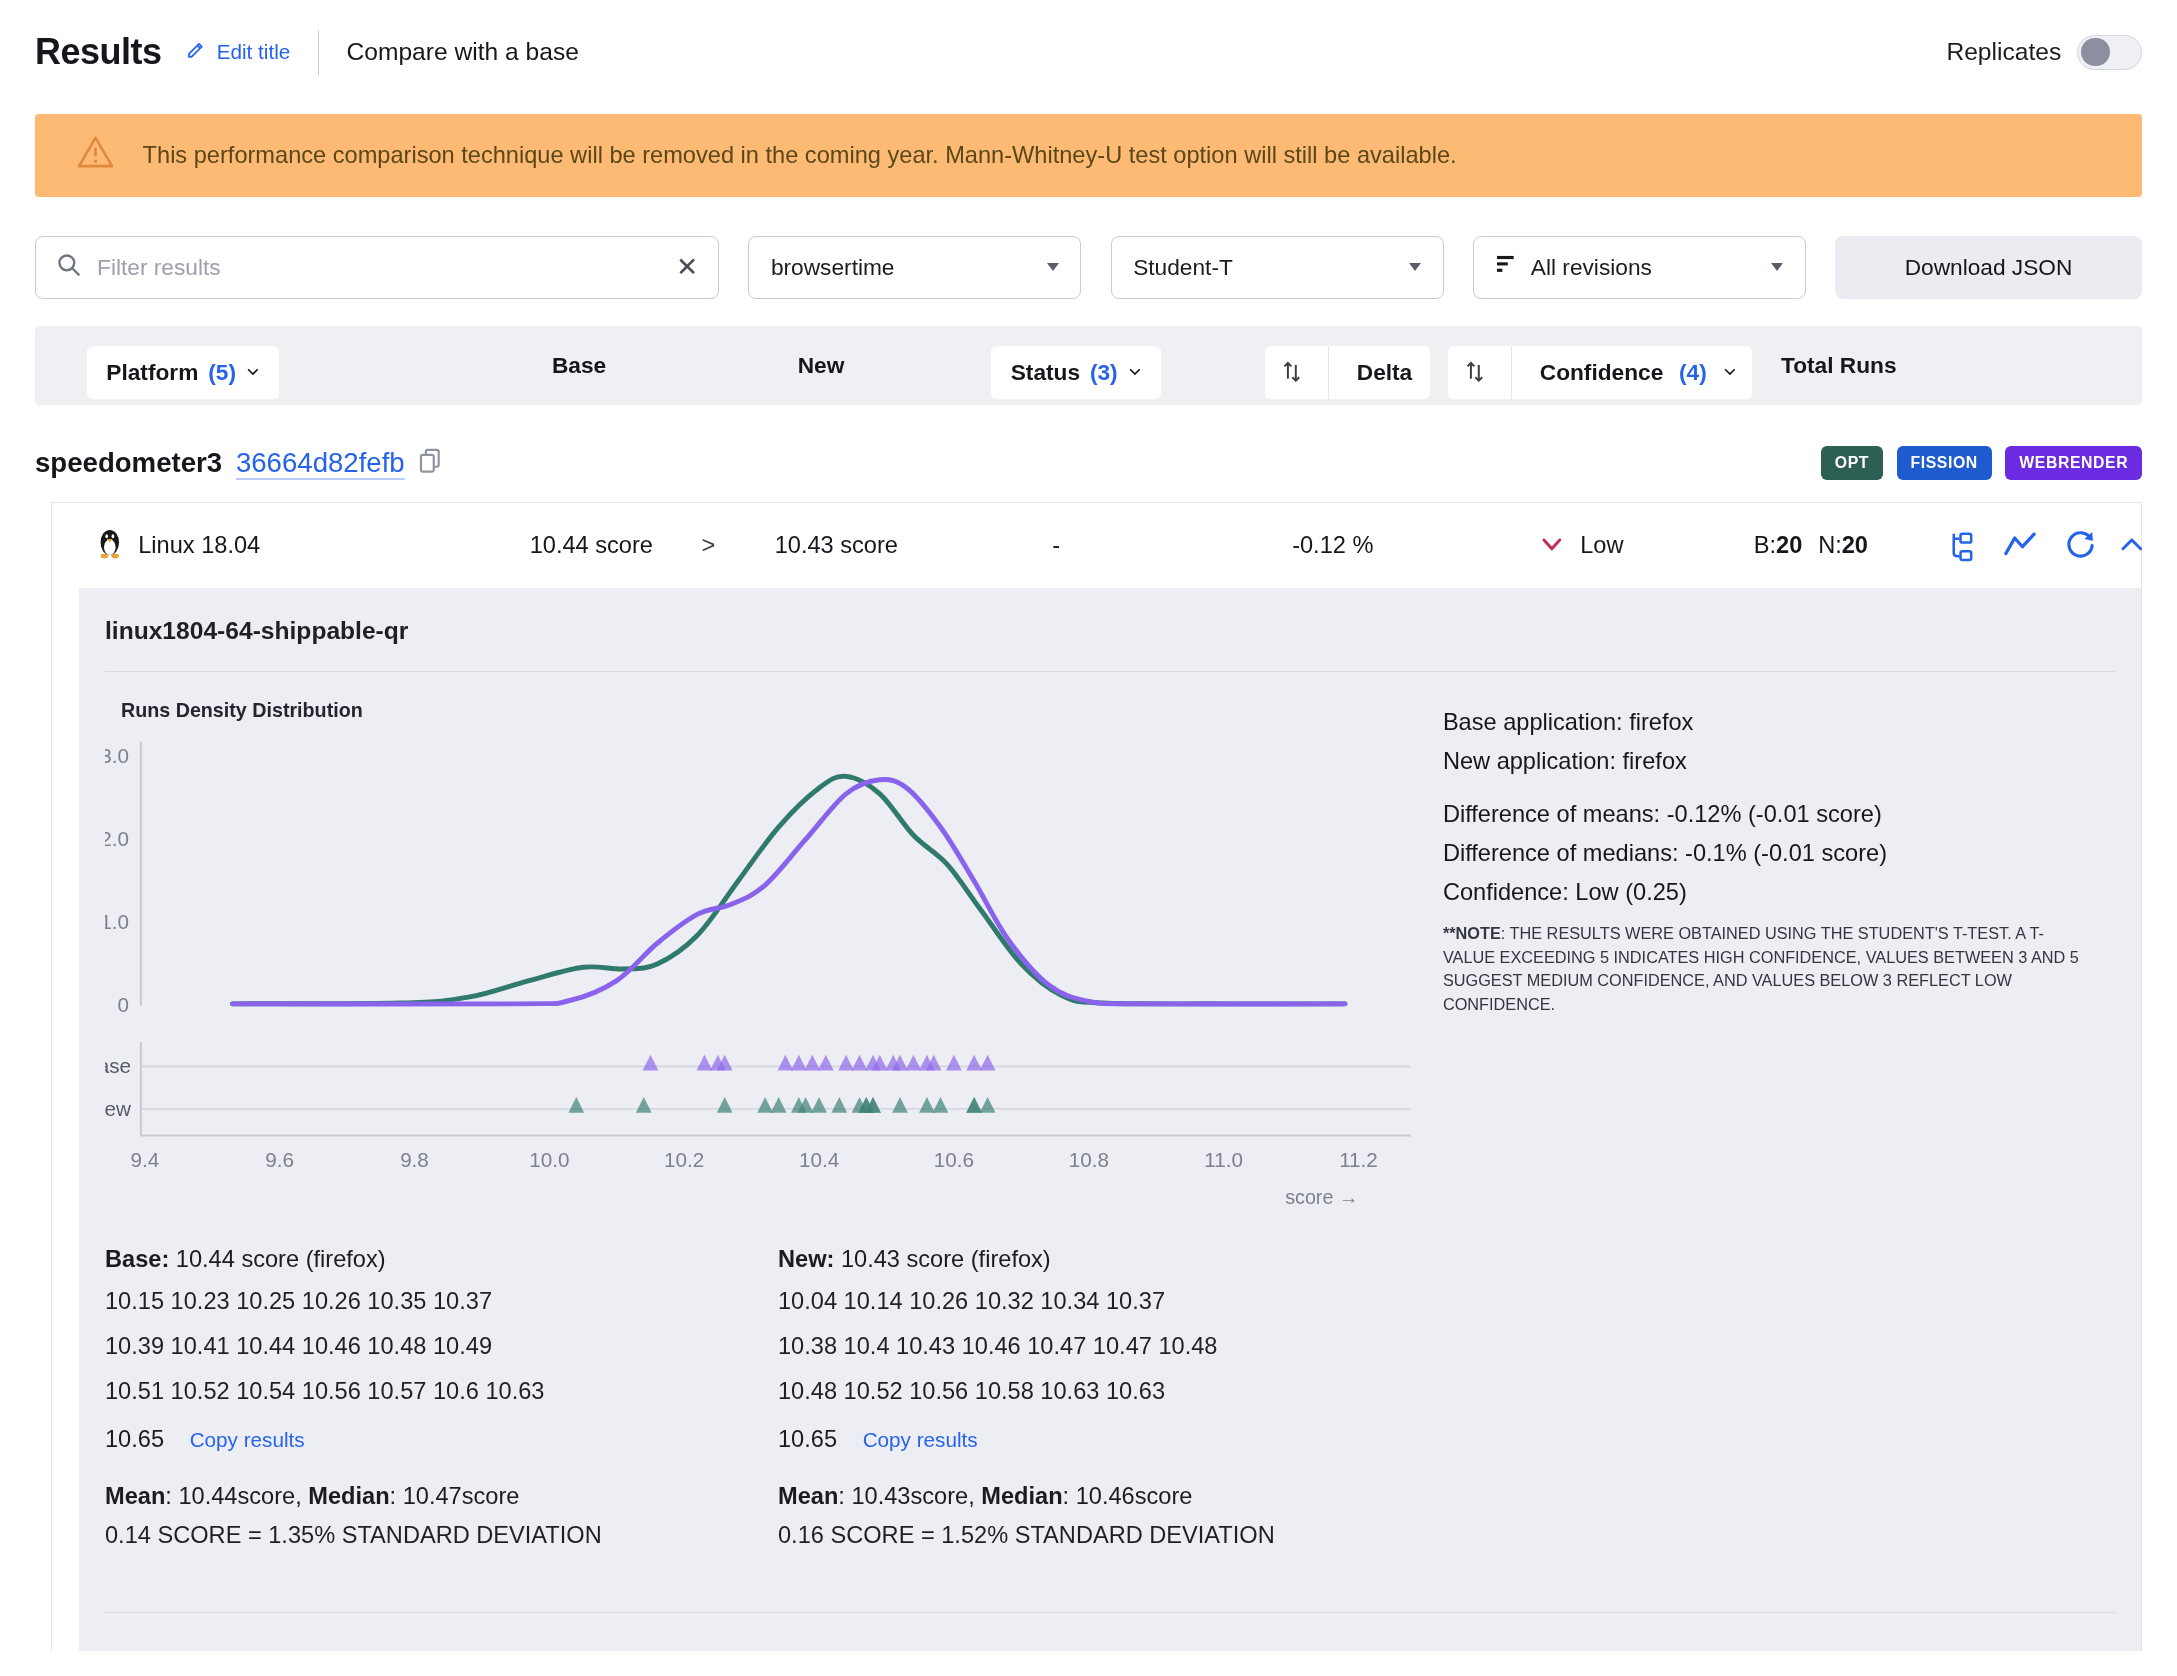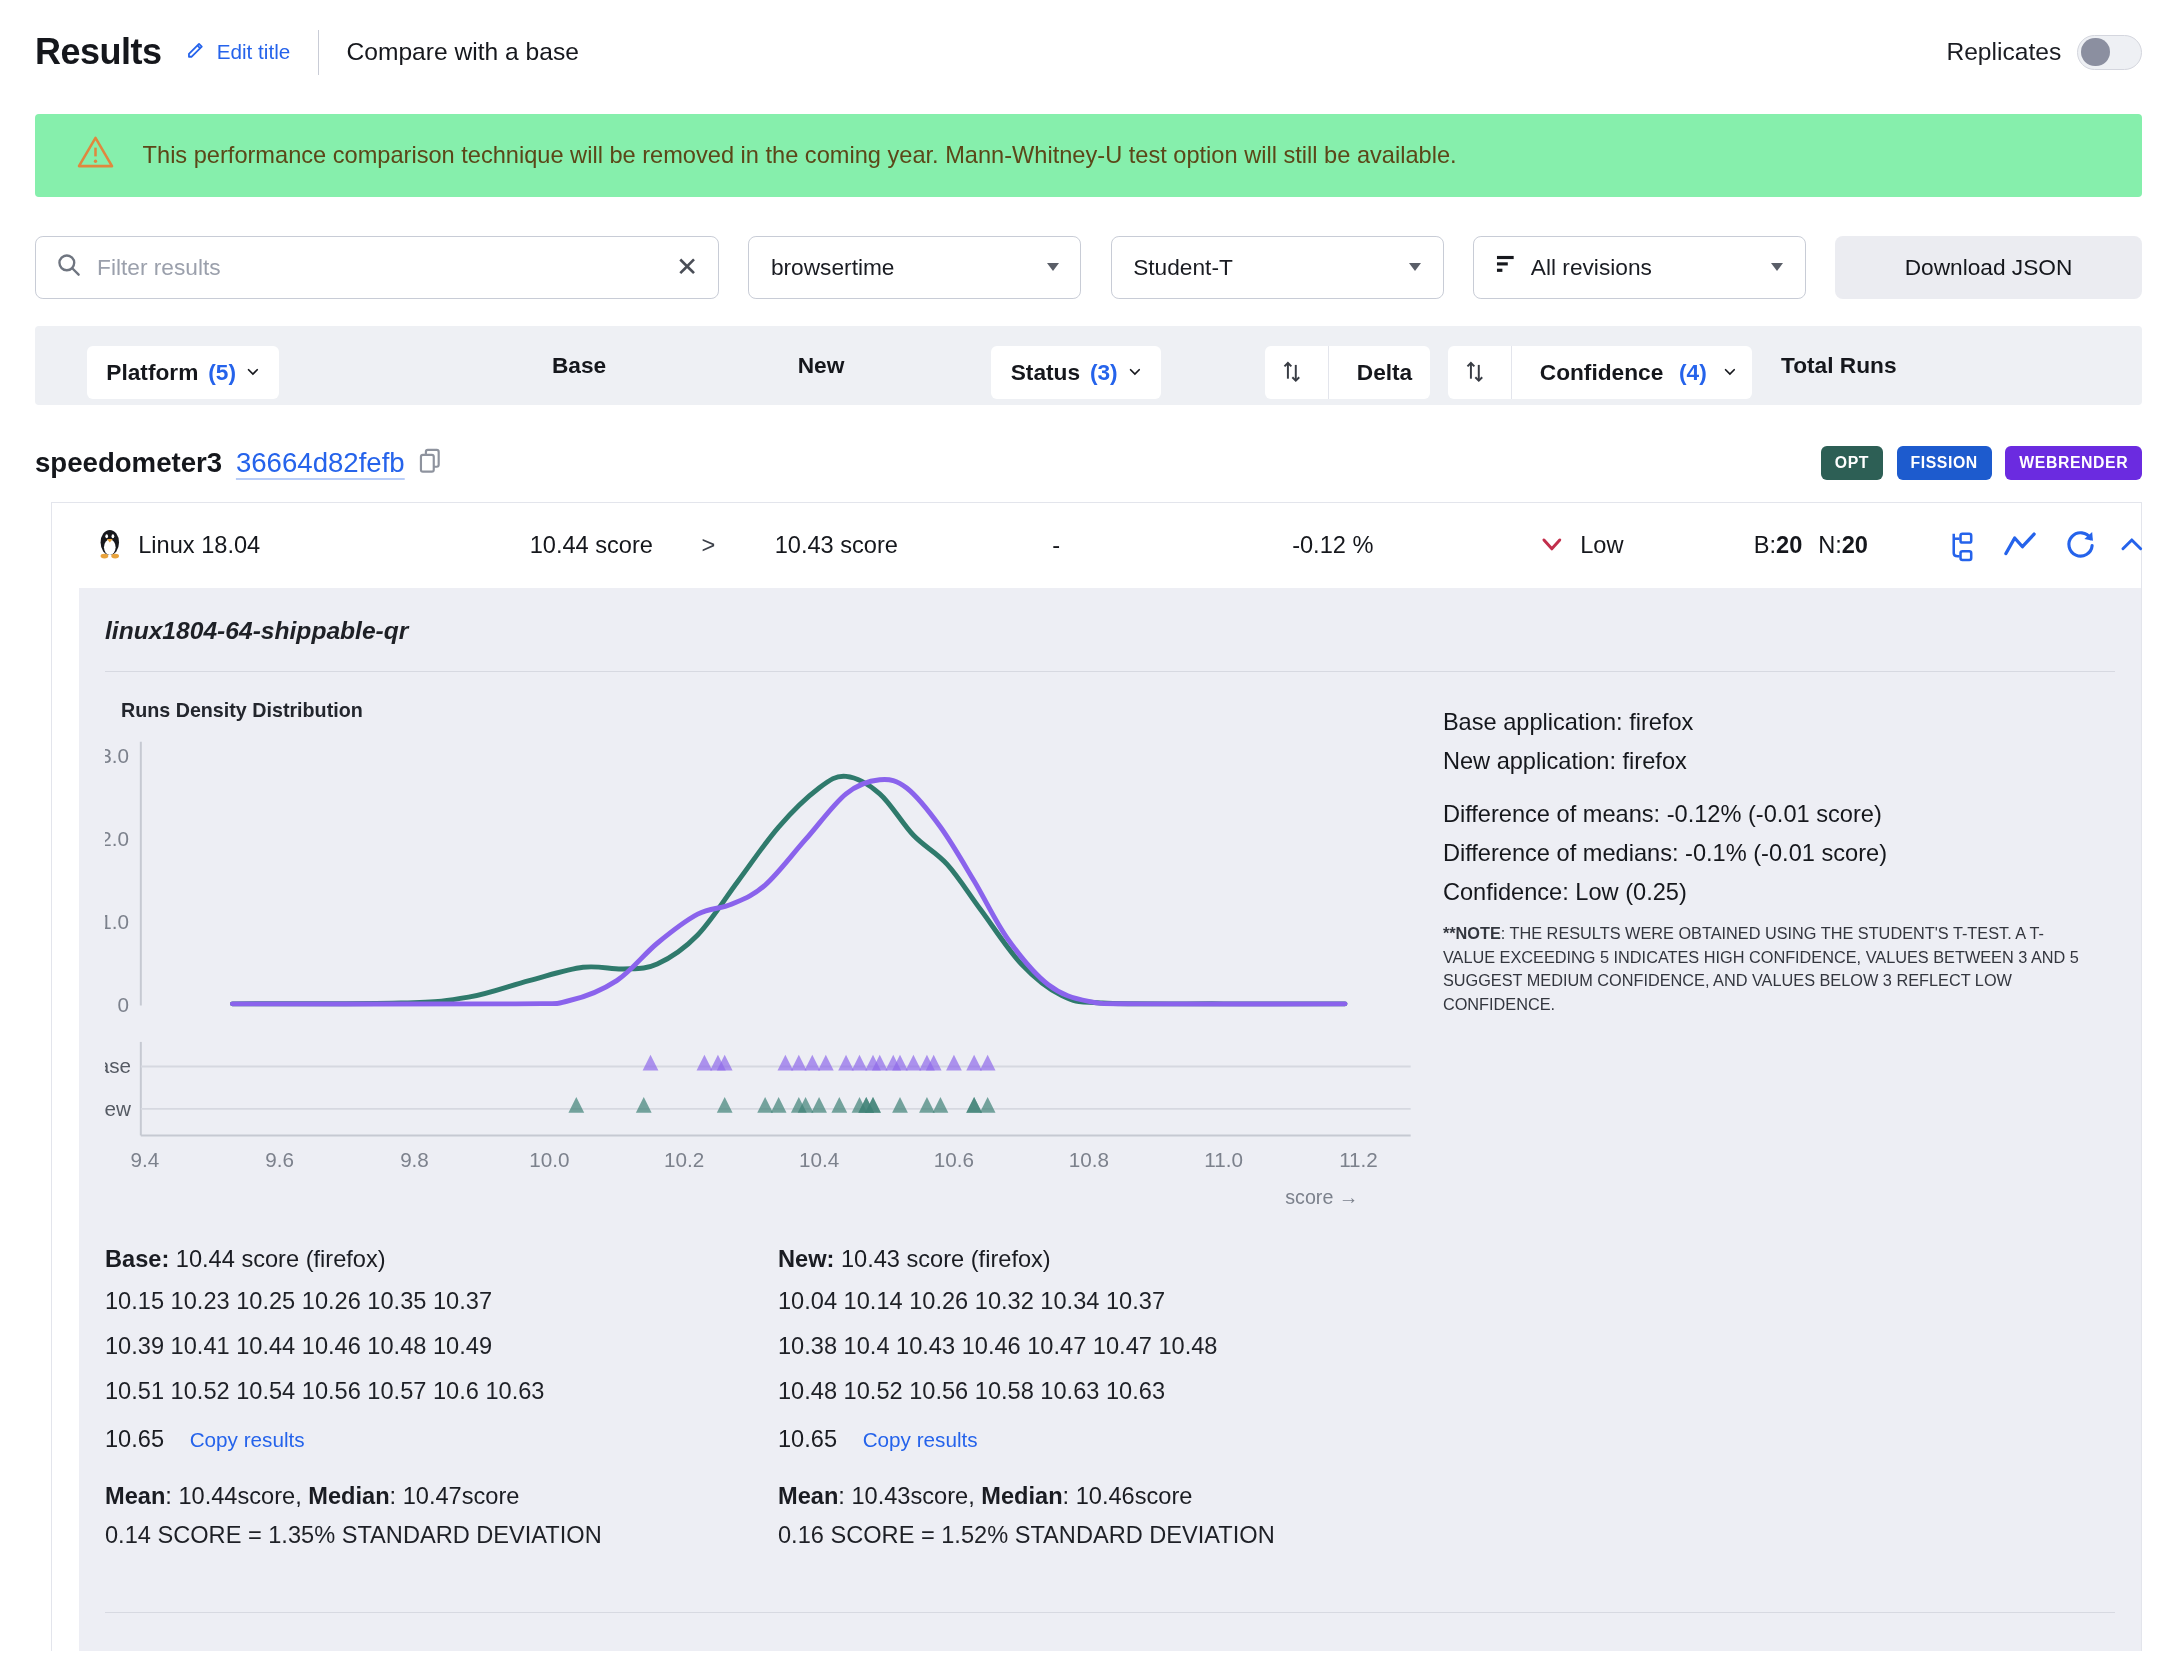--- a/index.html
+++ b/index.html
@@ -14,21 +14,21 @@
     color:#2563eb; font-size:20.7px; cursor:pointer; }
   .v-divider { width:1px; height:45px; background:#c9ccd6; margin:0 27.6px; }
   .mode-label { font-size:24.6px; color:#15171c; }
   .replicates { margin-left:auto; display:flex; align-items:center; gap:15.8px; font-size:24.6px; }
   .toggle { width:65px; height:35px; border-radius:17.7px; background:#eef0f4;
     border:1px solid #d4d6de; position:relative; cursor:pointer; }
   .toggle .knob { position:absolute; left:3px; top:2px; width:28.6px; height:28.6px;
     border-radius:50%; background:#8b8fa0; }
 
   
-  .warning { margin-top:39px; background:#86efac; border-radius:3.9px; height:83px;
+  .warning { margin-top:39px; background:#fdba74; border-radius:3.9px; height:83px;
     display:flex; align-items:center; padding:0 41px; gap:27.6px;
     color:#5b4718; font-size:23.6px; }
 
   
   .filter-row { margin-top:39px; display:flex; justify-content:space-between; }
   .search-box { width:684px; height:63px; border:1.5px solid #c8ccd6; border-radius:7.9px;
     display:flex; align-items:center; padding:0 19.7px; gap:15.8px; background:#fff; }
   .search-box input { border:none; outline:none; flex:1; font-size:22.7px;
     font-family:"Liberation Sans",sans-serif; color:#3a3d45; }
   .search-box input::placeholder { color:#9ba0ac; }
@@ -64,21 +64,21 @@
   
   .result-container { margin-top:21.7px; margin-left:15.8px; border:1px solid #e3e5ec; border-bottom:none; }
   .result-row { height:85px; position:relative; font-size:23.6px; color:#15171c; background:#fff; }
   .rr { position:absolute; top:0; height:85px; display:flex; align-items:center; }
   .runs b { font-weight:700; }
   .row-icons { gap:25.6px; }
   .icon-btn { cursor:pointer; display:flex; align-items:center; }
 
   
   .expanded { margin-left:27.6px; background:#edeef4; padding:29.6px 25.6px 0 25.6px; }
-  .exp-title { font-size:24.6px; font-weight:700; color:#1e2026;font-style:italic; }
+  .exp-title { font-size:24.6px; font-weight:700; color:#1e2026; }
   .exp-divider { margin-top:25.6px; border-top:1px solid #d7d9e1; }
   .chart-section { display:flex; margin-top:27.6px; }
   .chart-col { width:1332px; }
   .chart-title { font-size:19.7px; font-weight:700; color:#23262d; margin-left:16px; }
   .info-col { width:650px; margin-left:5.9px; padding-top:3.9px; font-size:23.6px; line-height:39px; color:#15171c; }
   .info-line b { font-weight:400; }
   .info-gap { height:13.8px; }
   .note { margin-top:9.9px; font-size:16.3px; line-height:23.6px; color:#33363e; }
   .note b { font-weight:700; }
 

